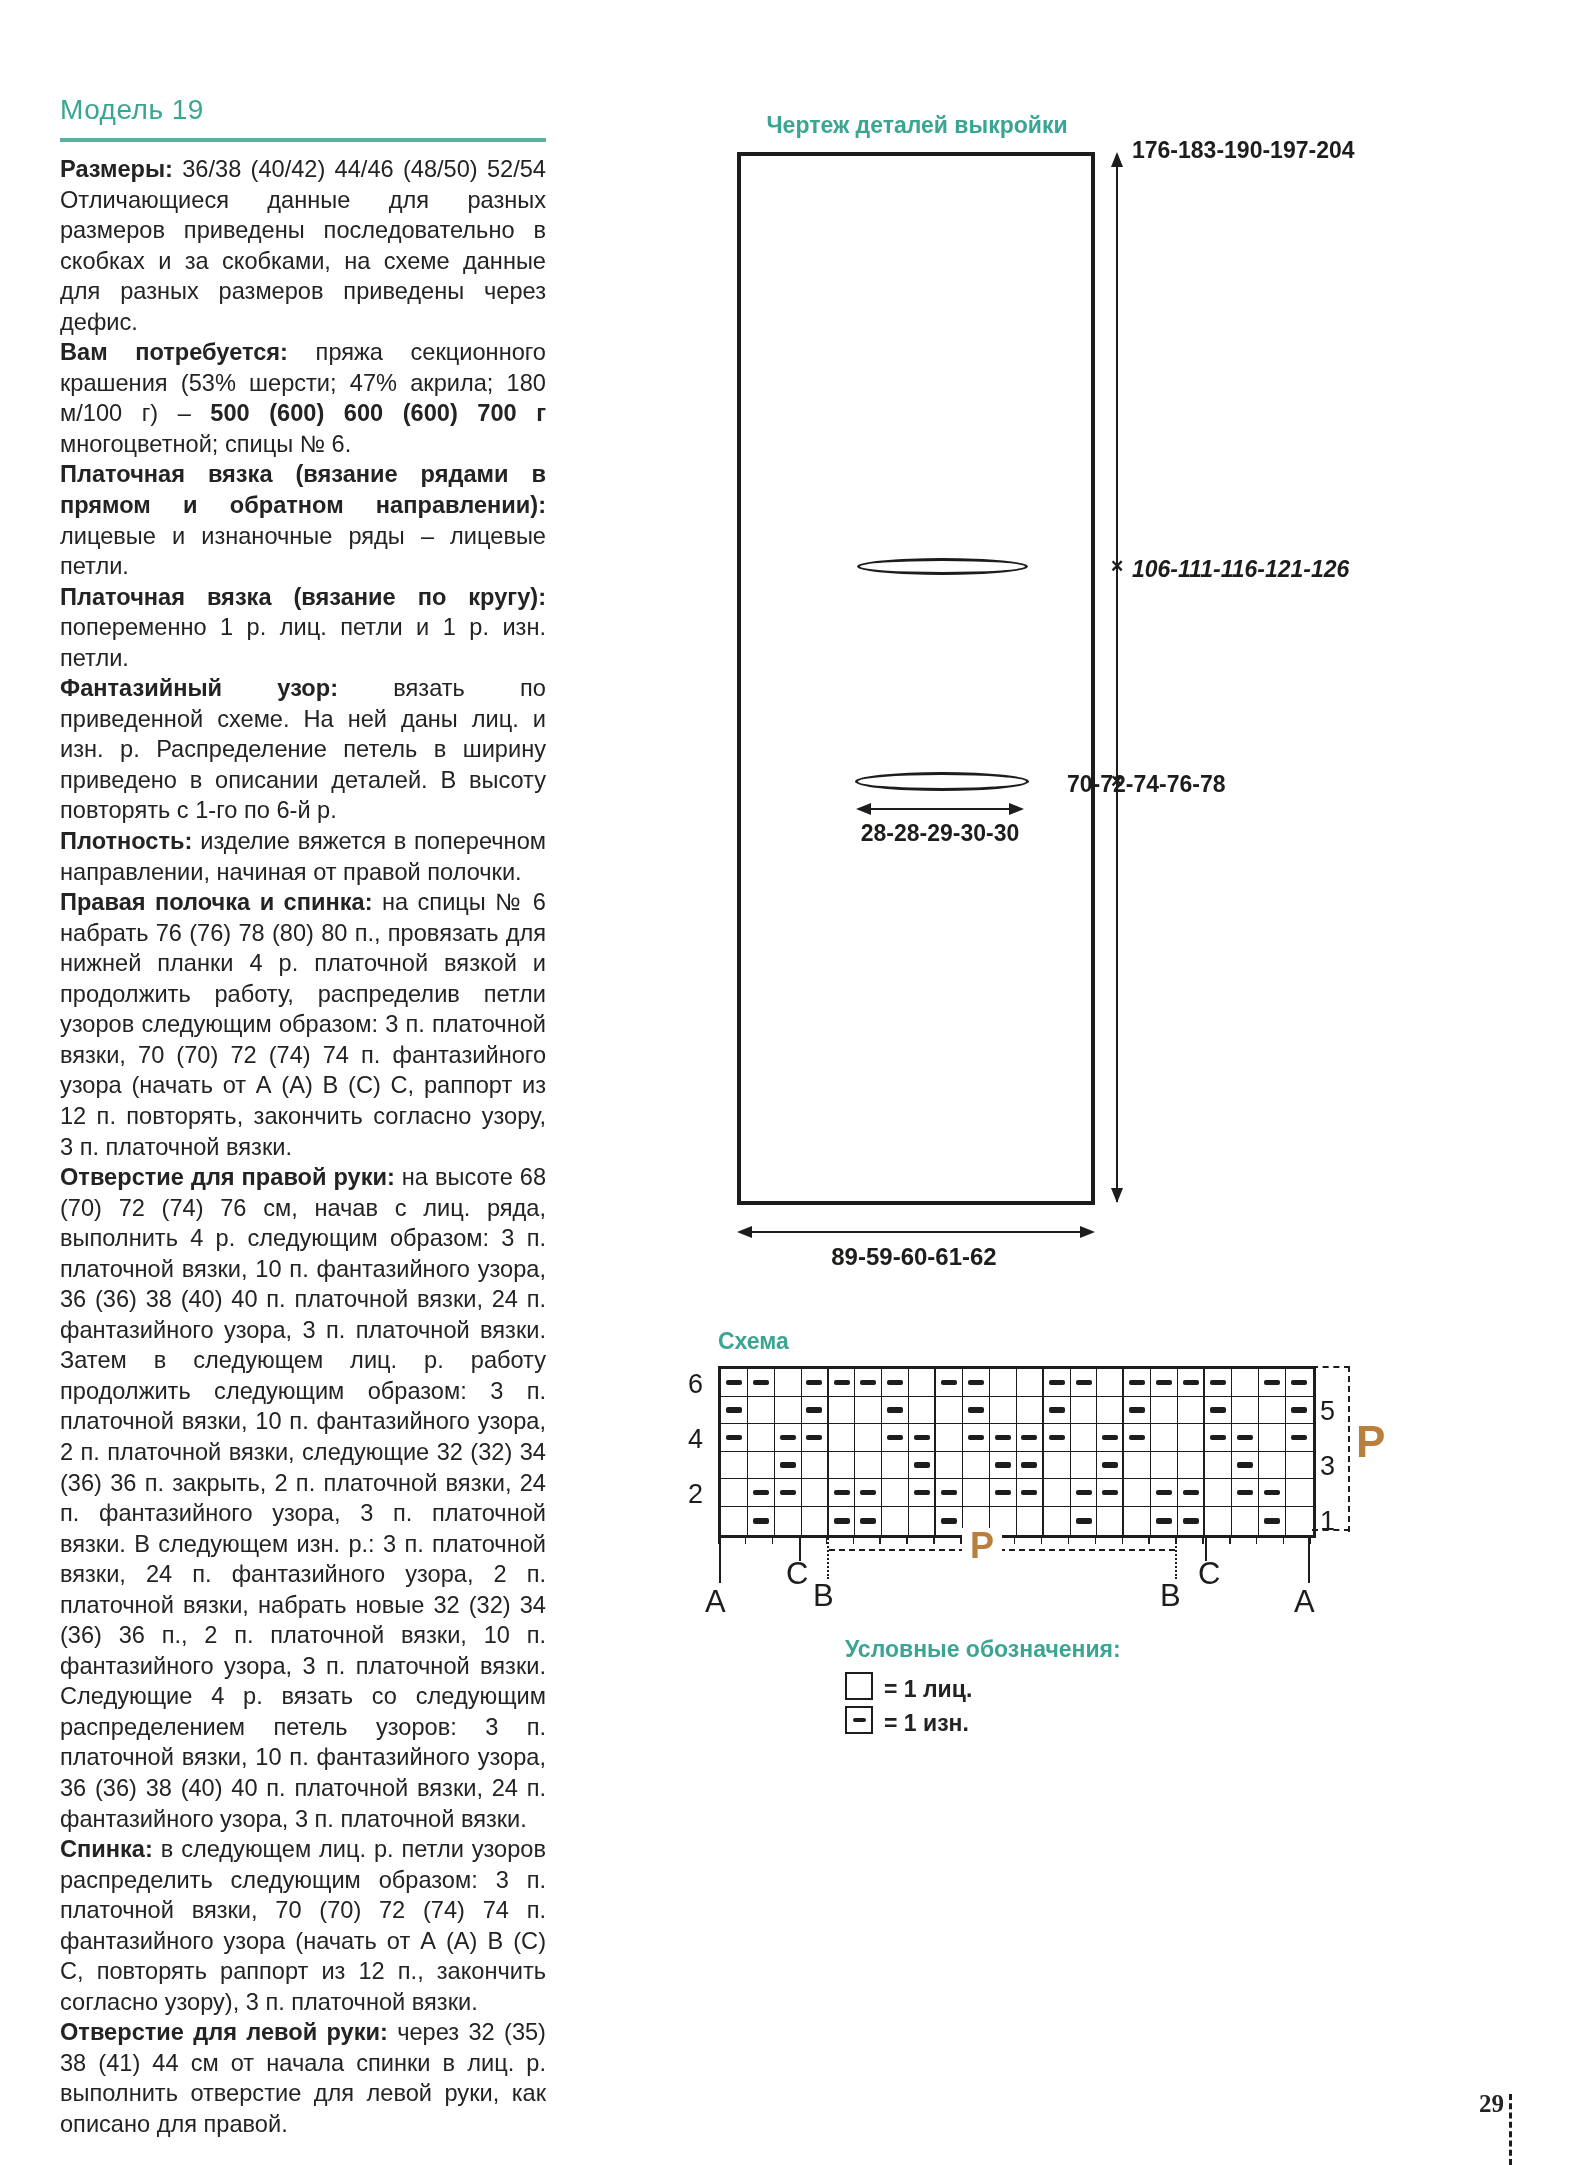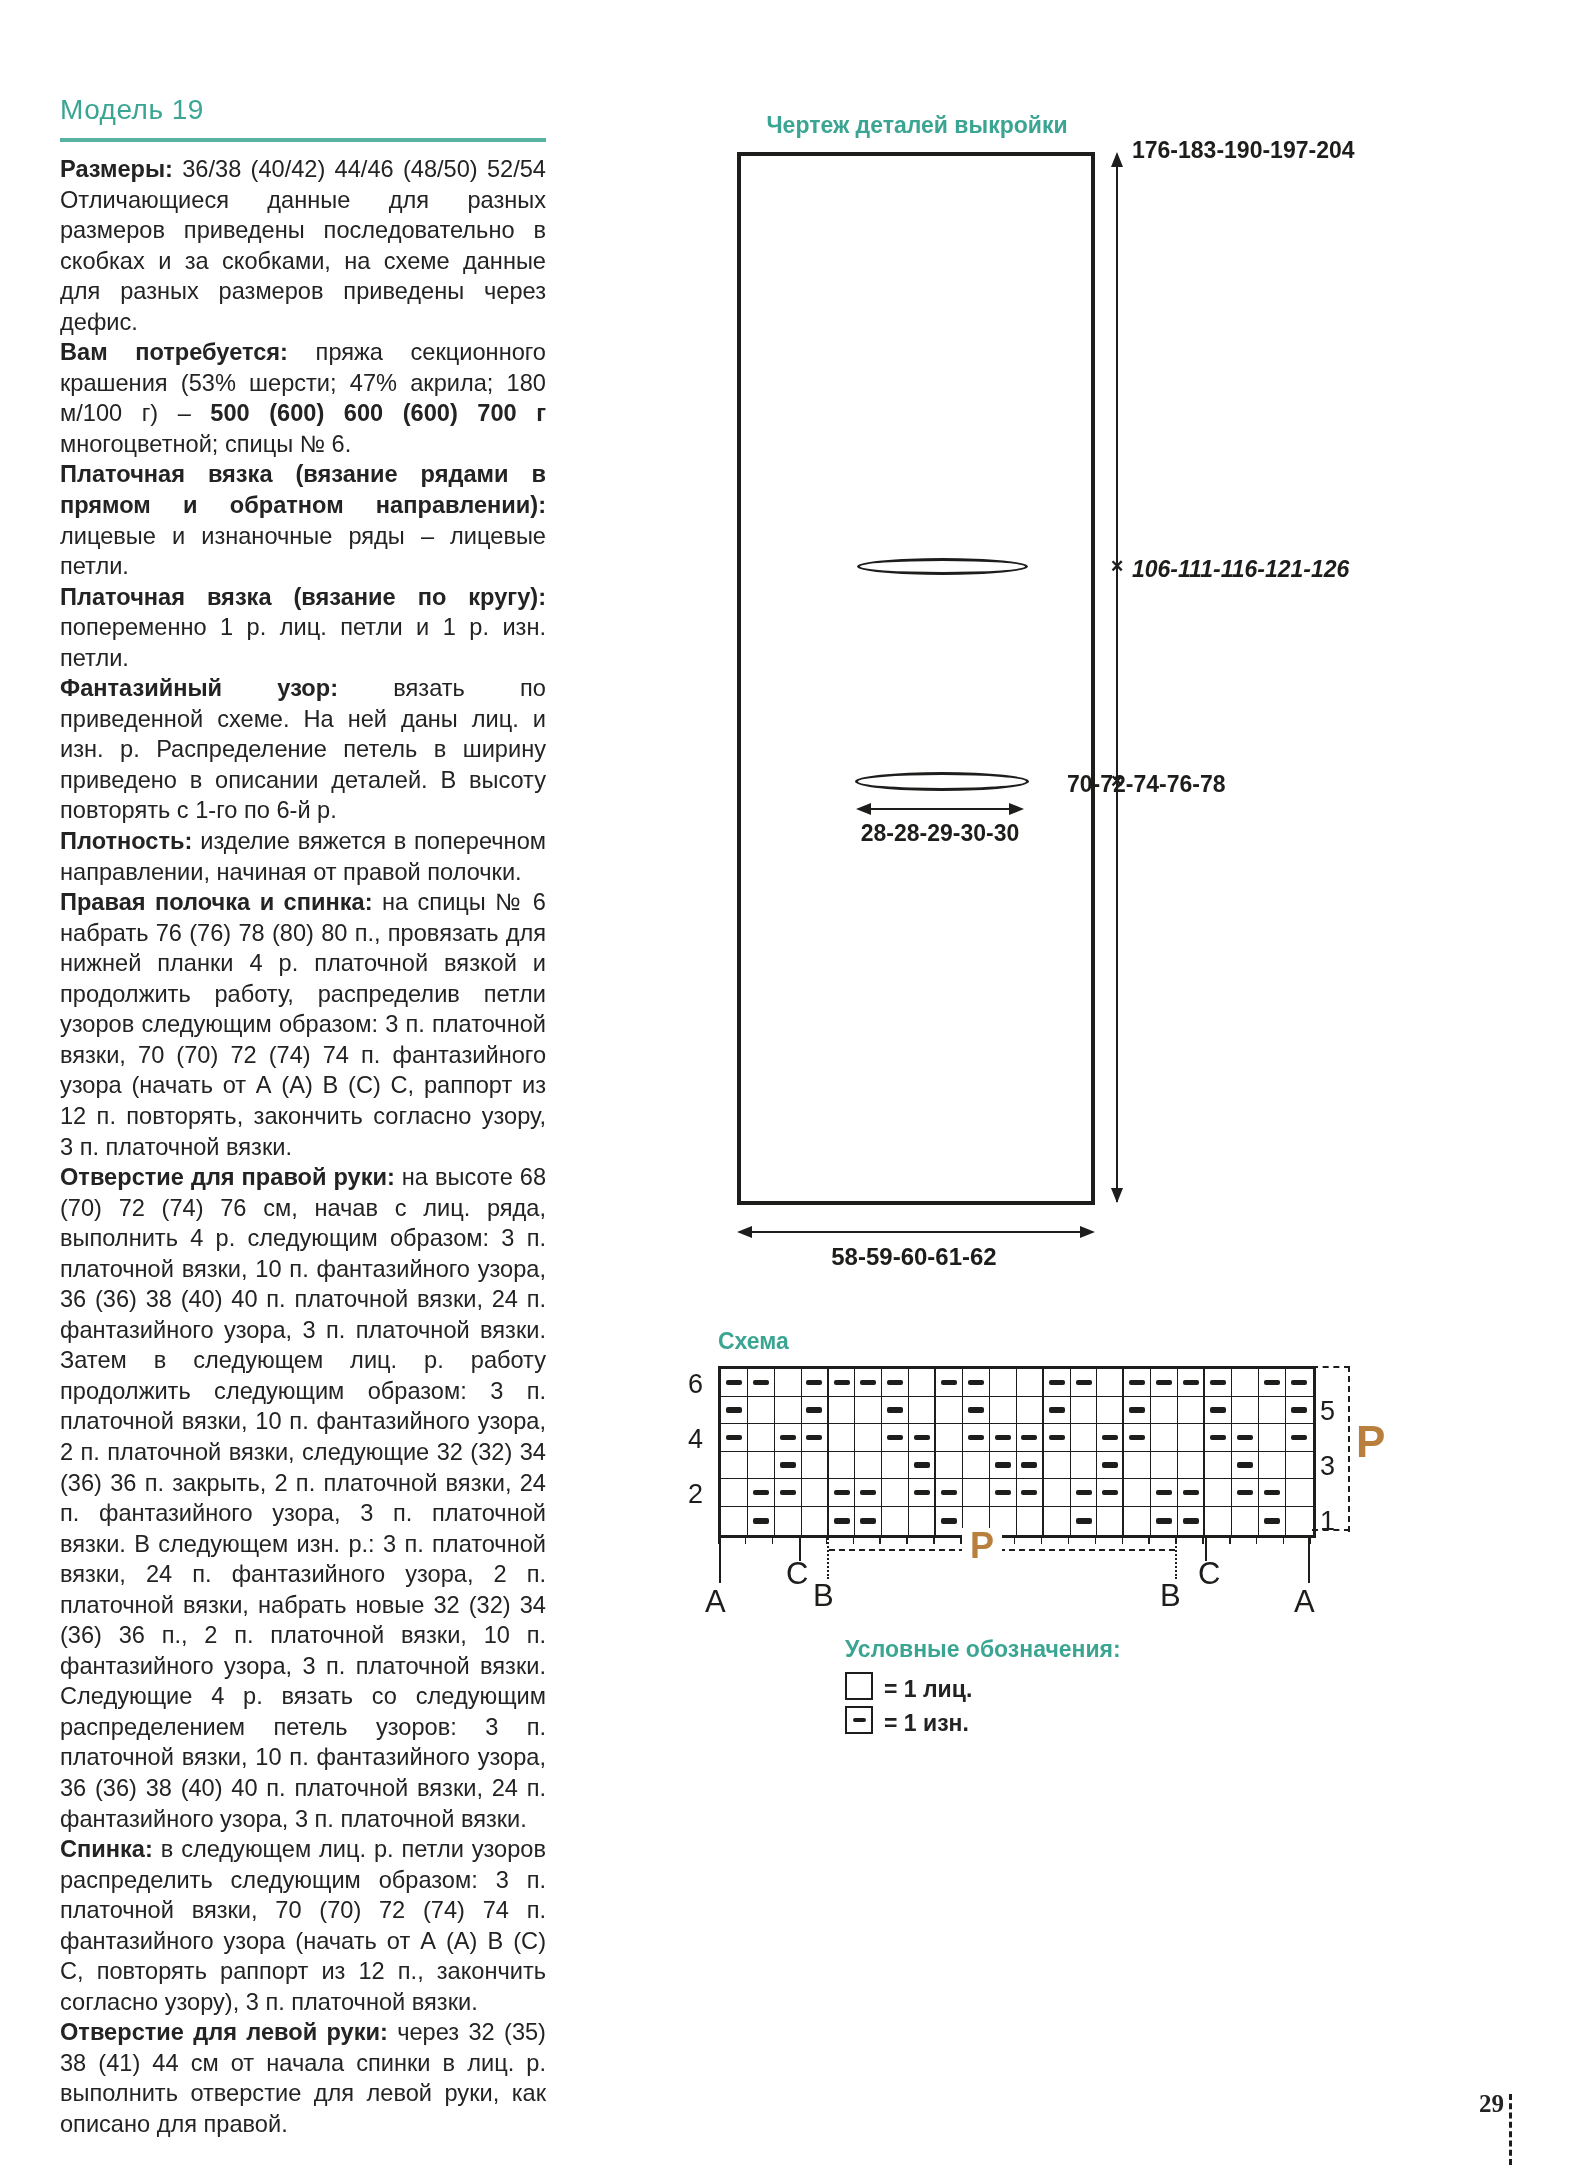--- a/index.html
+++ b/index.html
@@ -119,21 +119,21 @@
   <div class="dim-label" style="left:1067px;top:771px;">70-72-74-76-78</div>
 
   <div class="dim-line-h" style="left:862px;top:808px;width:156px;"></div>
   <div class="arrow a-left" style="left:856px;top:803px;"></div>
   <div class="arrow a-right" style="left:1009px;top:803px;"></div>
   <div class="dim-label lbl-center" style="left:855px;top:820px;width:170px;">28-28-29-30-30</div>
 
   <div class="dim-line-h" style="left:743px;top:1231px;width:346px;"></div>
   <div class="arrow a-left" style="left:737px;top:1226px;"></div>
   <div class="arrow a-right" style="left:1080px;top:1226px;"></div>
-  <div class="dim-label lbl-center" style="left:737px;top:1243px;width:354px;font-size:24px;">58-59-60-61-62</div>
+  <div class="dim-label lbl-center" style="left:737px;top:1243px;width:354px;font-size:24px;">89-59-60-61-62</div>
 
   <div class="chart-title">Схема</div>
   <div class="chart-grid">
       <div class="cell">
         <div class="dashmark"></div>
       </div>
       <div class="cell">
         <div class="dashmark"></div>
       </div>
       <div class="cell"></div>

